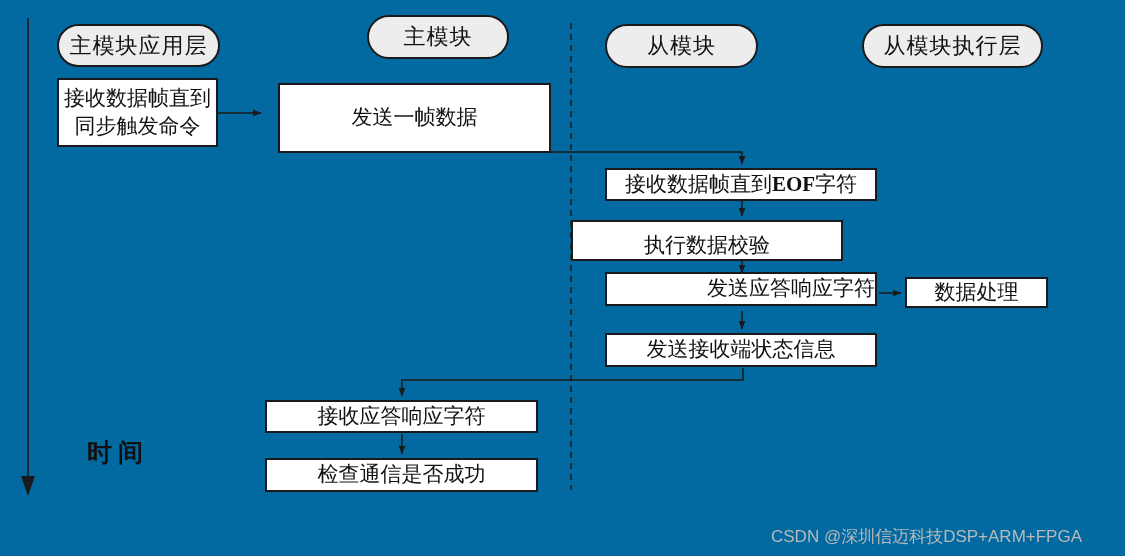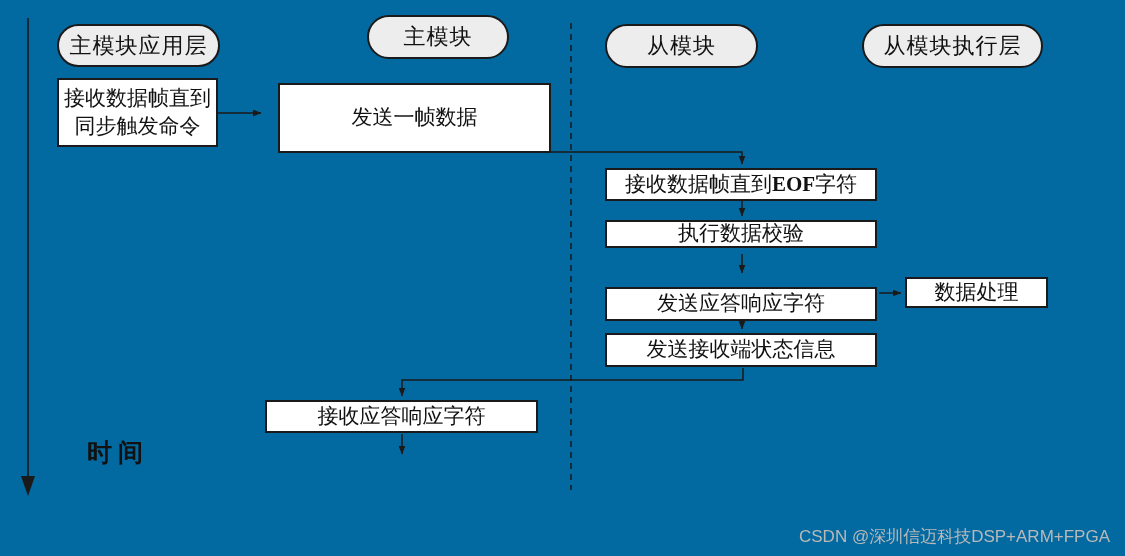--- a/index.html
+++ b/index.html
@@ -61,21 +61,20 @@
     letter-spacing: 1px;
     white-space: nowrap;
   }
   .watermark {
     position: absolute;
     left: 771px; top: 525px;
     font-family: "Liberation Sans", sans-serif;
     font-size: 17px;
     color: #b9b9b9;
     white-space: nowrap;
-    margin-left: 28px;
   }
 </style>
 </head>
 <body>
 
 <div id="canvas">
 
   <svg id="connector-layer" width="1125" height="556" viewBox="0 0 1125 556" xmlns="http://www.w3.org/2000/svg">
     <defs>
       <marker id="arw" markerWidth="10" markerHeight="8" refX="8.5" refY="3.5" orient="auto" markerUnits="userSpaceOnUse">
@@ -126,39 +125,42 @@
   </div>
 
   <div class="node" style="left:278px; top:83px; width:273px; height:70px;">
     <span>发送一帧数据</span>
   </div>
 
   <div class="node" style="left:605px; top:168px; width:272px; height:33px;">
     <span><span>接收数据帧直到</span><span class="em">EOF</span><span>字符</span></span>
   </div>
 
-  <div class="node" style="left:605px; top:220px; width:272px; height:28px;">
+  <div class="node" style="left:571px; top:220px; width:272px; height:41px;justify-content:flex-end;">
     <span>执行数据校验</span>
   </div>
 
-  <div class="node" style="left:605px; top:287px; width:272px; height:34px;">
+  <div class="node" style="left:605px; top:272px; width:272px; height:34px;align-items:flex-end;">
     <span>发送应答响应字符</span>
   </div>
 
   <div class="node" style="left:905px; top:277px; width:143px; height:31px;">
     <span>数据处理</span>
   </div>
 
   <div class="node" style="left:605px; top:333px; width:272px; height:34px;">
     <span>发送接收端状态信息</span>
   </div>
 
   <div class="node" style="left:265px; top:400px; width:273px; height:33px;text-align:center;">
     <span>接收应答响应字符</span>
   </div>
 
+  <div class="node" style="left:265px; top:458px; width:273px; height:34px;">
+    <span>检查通信是否成功</span>
+  </div>
 
   <div class="time-label">时间</div>
 
 
   <div class="watermark">CSDN @深圳信迈科技DSP+ARM+FPGA</div>
 
 </div>
 
 </body></html>

